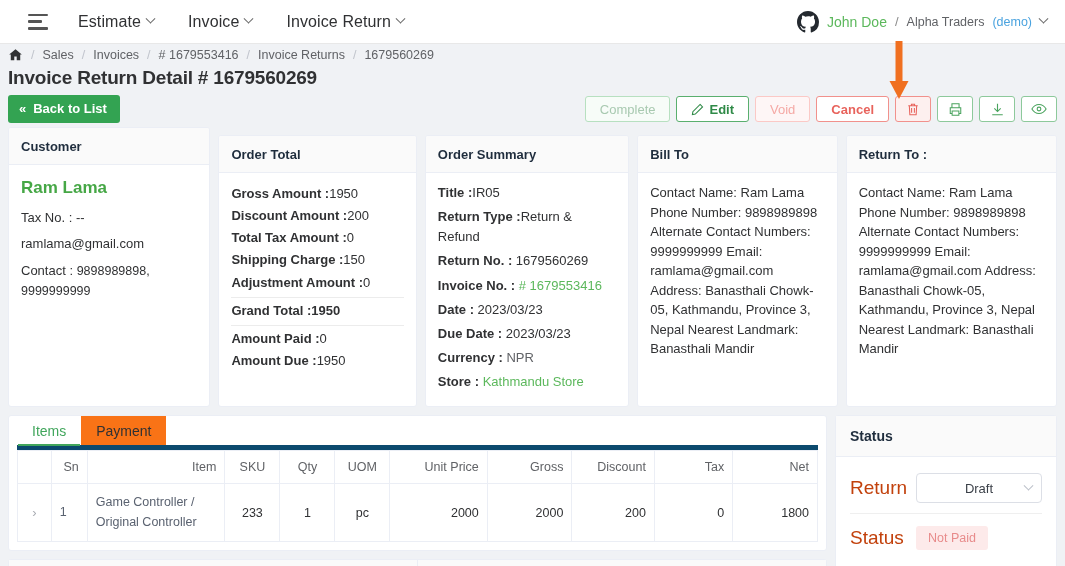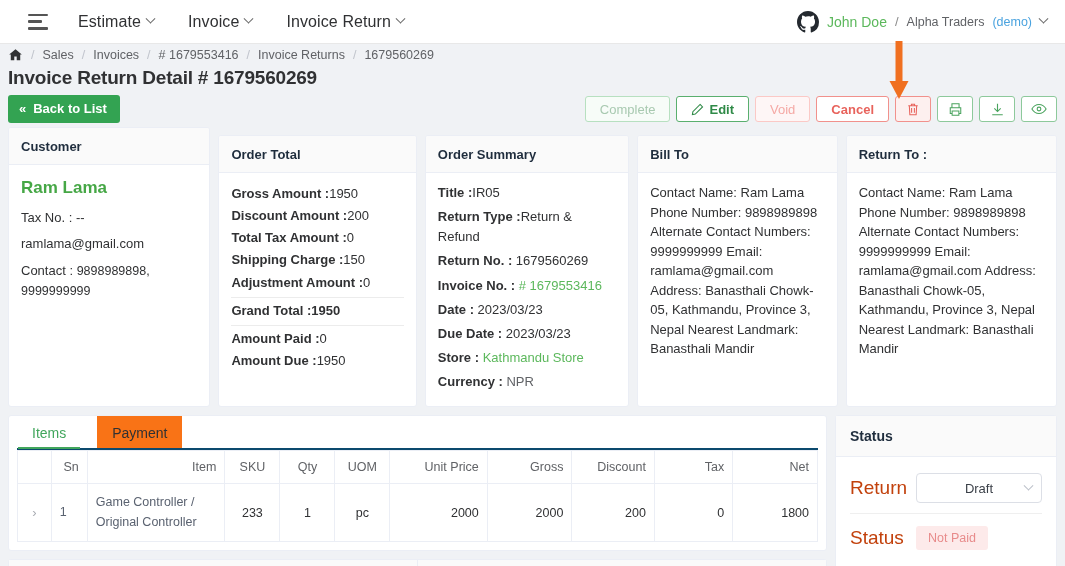--- a/index.html
+++ b/index.html
@@ -138,21 +138,21 @@
 
   
   .lower { display: flex; gap: 8px; padding: 8px 8px 0 8px; align-items: flex-start; }
   .lower-left { width: 819px; }
   .lower-right { width: 222px; }
 
   .tabcard {
     background: #fff; border: 1px solid #ebeef5; border-radius: 3px;
     padding: 0 8px 8px 8px;
   }
-  .tabs { display: flex; height: 34px; align-items: stretch; border-bottom: 2px solid #0c4a6e; gap: 16px; }
+  .tabs { display: flex; height: 34px; align-items: stretch; border-bottom: 5px solid #0c4a6e; }
   .tab {
     padding: 0 14px; display: flex; align-items: center; font-size: 14px;
     color: #303133; cursor: pointer; position: relative; background: #fafafa;
     border: 1px solid transparent; border-bottom: none;
   }
   .tab.active {
     color: #41a65c; background: #fff;
   }
   .tab.active::after {
     content: ""; position: absolute; left: 0; right: 0; bottom: -1px; height: 2px;
@@ -402,24 +402,24 @@
       <div class="sum-row">
         <b>Invoice No. : </b><span class="link-g"># 1679553416</span>
       </div>
       <div class="sum-row">
         <b>Date : </b><span class="plain">2023/03/23</span>
       </div>
       <div class="sum-row">
         <b>Due Date : </b><span class="plain">2023/03/23</span>
       </div>
       <div class="sum-row">
+        <b>Currency : </b><span class="link-gray">NPR</span>
+      </div>
+      <div class="sum-row">
         <b>Store : </b><span class="link-g">Kathmandu Store</span>
-      </div>
-      <div class="sum-row">
-        <b>Currency : </b><span class="link-gray">NPR</span>
       </div>
     </div>
   </div>
 
   <div class="card c-billto">
     <div class="card-hd">Bill To</div>
     <div class="card-bd">
       <div class="addr">Contact Name: Ram Lama Phone Number: 9898989898 Alternate Contact Numbers: 9999999999 Email: ramlama@gmail.com Address: Banasthali Chowk-05, Kathmandu, Province 3, Nepal Nearest Landmark: Banasthali Mandir</div>
     </div>
   </div>

